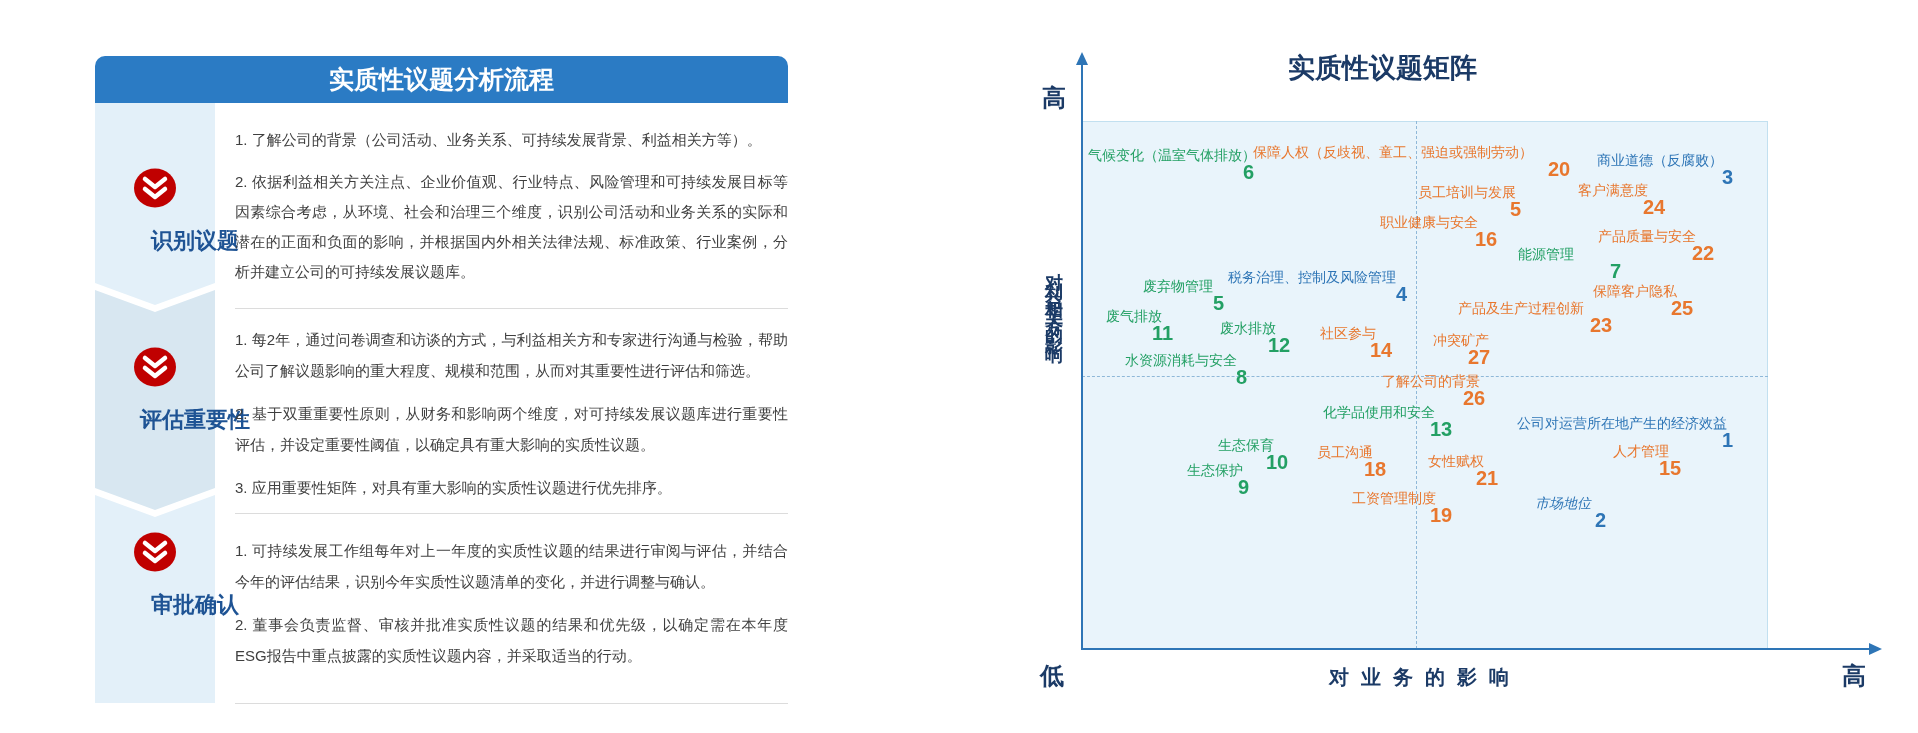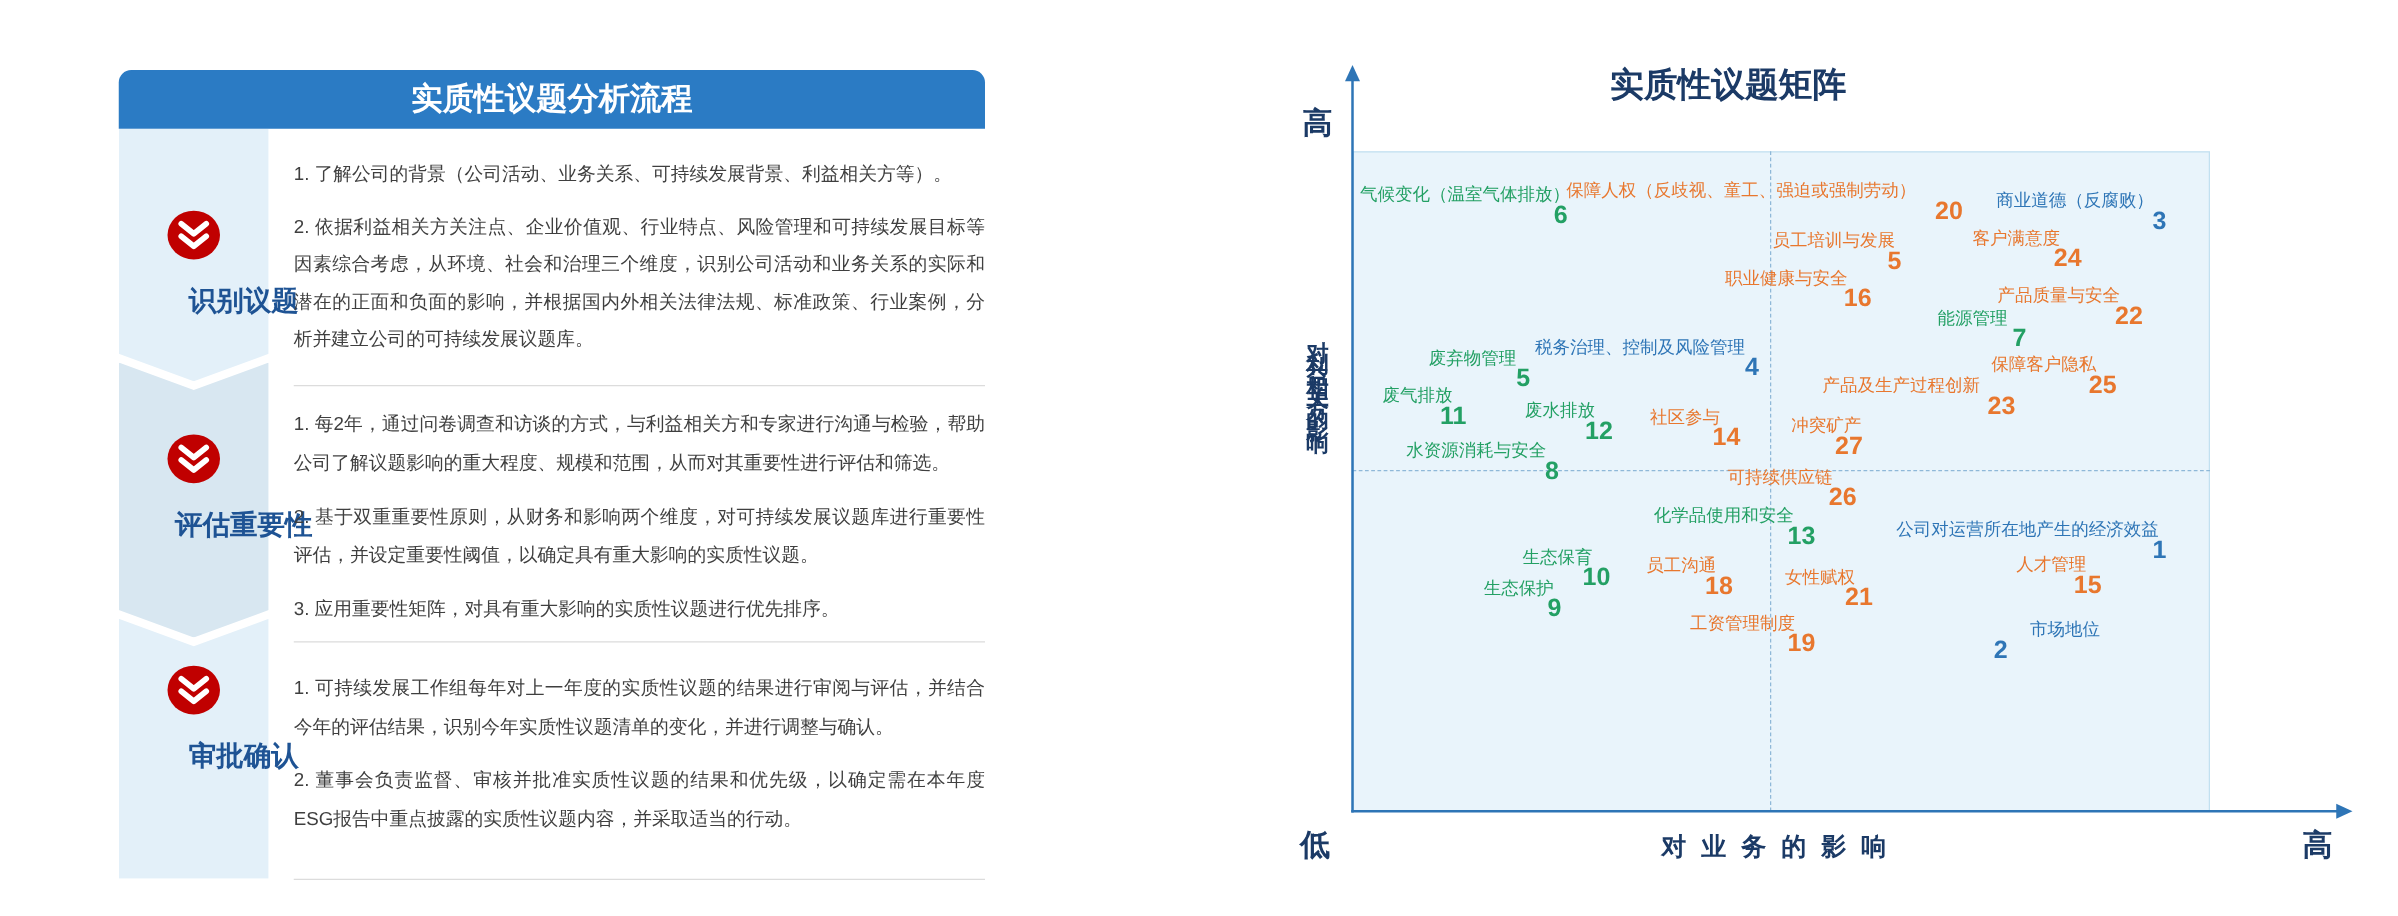--- a/index.html
+++ b/index.html
@@ -130,55 +130,55 @@
       <span class="pt-lbl cat-g" style="left: 1597px; top: 141px;">商业道德（反腐败）</span>
       <span class="pt-num cat-g" style="left: 1722px; top: 155px;">3</span>
       <span class="pt-lbl cat-s" style="left: 1578px; top: 182px;">客户满意度</span>
       <span class="pt-num cat-s" style="left: 1643px; top: 196px;">24</span>
       <span class="pt-lbl cat-s" style="left: 1418px; top: 184px;">员工培训与发展</span>
       <span class="pt-num cat-s" style="left: 1510px; top: 198px;">5</span>
       <span class="pt-lbl cat-s" style="left: 1380px; top: 214px;">职业健康与安全</span>
       <span class="pt-num cat-s" style="left: 1475px; top: 228px;">16</span>
       <span class="pt-lbl cat-s" style="left: 1598px; top: 228px;">产品质量与安全</span>
       <span class="pt-num cat-s" style="left: 1692px; top: 242px;">22</span>
-      <span class="pt-lbl cat-e" style="left: 1518px; top: 246px; margin-left: 32px;">能源管理</span>
+      <span class="pt-lbl cat-e" style="left: 1518px; top: 246px;">能源管理</span>
       <span class="pt-num cat-e" style="left: 1610px; top: 260px;">7</span>
       <span class="pt-lbl cat-g" style="left: 1228px; top: 258px;">税务治理、控制及风险管理</span>
       <span class="pt-num cat-g" style="left: 1396px; top: 272px;">4</span>
       <span class="pt-lbl cat-s" style="left: 1593px; top: 283px;">保障客户隐私</span>
       <span class="pt-num cat-s" style="left: 1671px; top: 297px;">25</span>
       <span class="pt-lbl cat-e" style="left: 1143px; top: 278px;">废弃物管理</span>
       <span class="pt-num cat-e" style="left: 1213px; top: 292px;">5</span>
       <span class="pt-lbl cat-s" style="left: 1458px; top: 300px;">产品及生产过程创新</span>
       <span class="pt-num cat-s" style="left: 1590px; top: 314px;">23</span>
       <span class="pt-lbl cat-e" style="left: 1106px; top: 308px;">废气排放</span>
       <span class="pt-num cat-e" style="left: 1152px; top: 322px;">11</span>
       <span class="pt-lbl cat-e" style="left: 1220px; top: 320px;">废水排放</span>
       <span class="pt-num cat-e" style="left: 1268px; top: 334px;">12</span>
       <span class="pt-lbl cat-s" style="left: 1320px; top: 325px;">社区参与</span>
       <span class="pt-num cat-s" style="left: 1370px; top: 339px;">14</span>
       <span class="pt-lbl cat-s" style="left: 1433px; top: 332px;">冲突矿产</span>
       <span class="pt-num cat-s" style="left: 1468px; top: 346px;">27</span>
       <span class="pt-lbl cat-e" style="left: 1125px; top: 352px;">水资源消耗与安全</span>
       <span class="pt-num cat-e" style="left: 1236px; top: 366px;">8</span>
-      <span class="pt-lbl cat-s" style="left: 1382px; top: 373px;">可持续供应链</span>
+      <span class="pt-lbl cat-s" style="left: 1382px; top: 373px;">了解公司的背景</span>
       <span class="pt-num cat-s" style="left: 1463px; top: 387px;">26</span>
       <span class="pt-lbl cat-e" style="left: 1323px; top: 404px;">化学品使用和安全</span>
       <span class="pt-num cat-e" style="left: 1430px; top: 418px;">13</span>
       <span class="pt-lbl cat-g" style="left: 1517px; top: 404px;">公司对运营所在地产生的经济效益</span>
       <span class="pt-num cat-g" style="left: 1722px; top: 418px;">1</span>
       <span class="pt-lbl cat-e" style="left: 1218px; top: 437px;">生态保育</span>
       <span class="pt-num cat-e" style="left: 1266px; top: 451px;">10</span>
       <span class="pt-lbl cat-s" style="left: 1317px; top: 444px;">员工沟通</span>
       <span class="pt-num cat-s" style="left: 1364px; top: 458px;">18</span>
       <span class="pt-lbl cat-s" style="left: 1428px; top: 453px;">女性赋权</span>
       <span class="pt-num cat-s" style="left: 1476px; top: 467px;">21</span>
       <span class="pt-lbl cat-s" style="left: 1613px; top: 443px;">人才管理</span>
       <span class="pt-num cat-s" style="left: 1659px; top: 457px;">15</span>
       <span class="pt-lbl cat-e" style="left: 1187px; top: 462px;">生态保护</span>
       <span class="pt-num cat-e" style="left: 1238px; top: 476px;">9</span>
-      <span class="pt-lbl cat-g" style="left: 1624px; top: 484px;">市场地位</span>
+      <span class="pt-lbl cat-g" style="left: 1535px; top: 484px; font-style: italic;">市场地位</span>
       <span class="pt-num cat-g" style="left: 1595px; top: 498px;">2</span>
       <span class="pt-lbl cat-s" style="left: 1352px; top: 490px;">工资管理制度</span>
       <span class="pt-num cat-s" style="left: 1430px; top: 504px;">19</span>
     </div>
 
 </div>
 
 </body></html>

